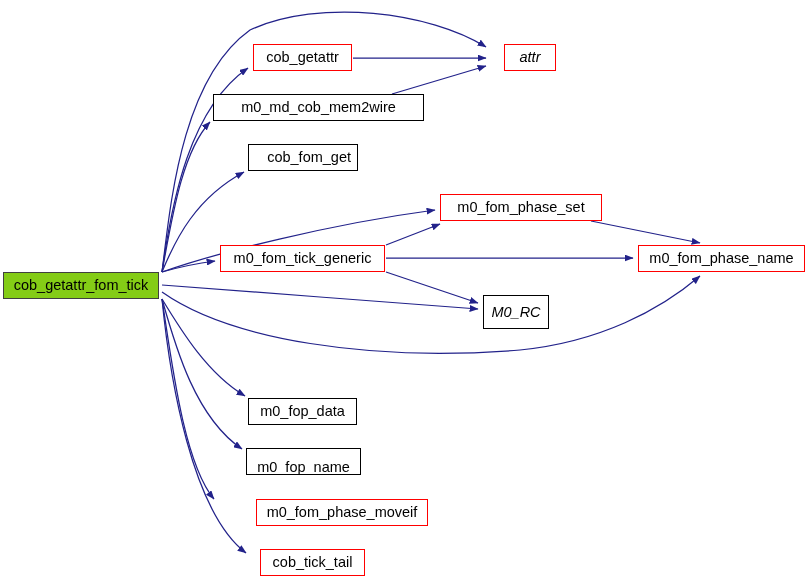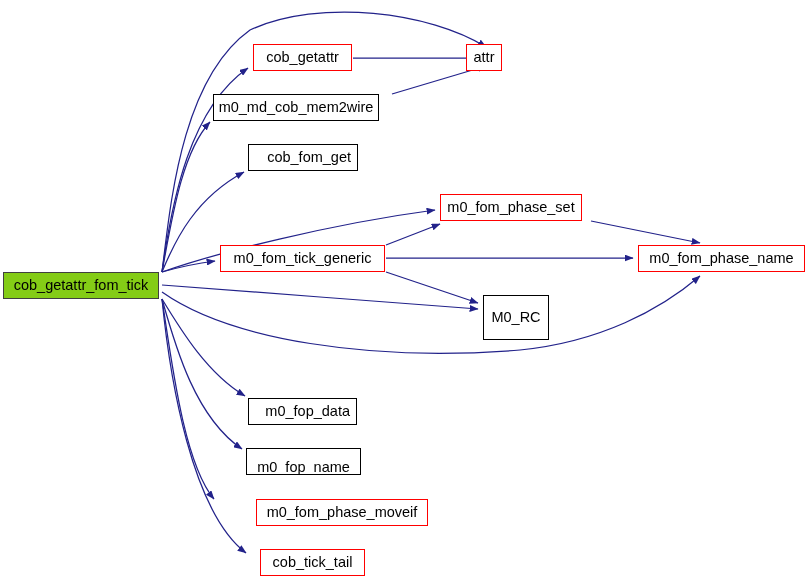--- a/index.html
+++ b/index.html
@@ -103,49 +103,49 @@
   </svg>
 
   <div class="node current" style="left:3px; top:272px; width:156px; height:27px;">
     <span class="node-label">cob_getattr_fom_tick</span>
   </div>
 
   <div class="node red" style="left:253px; top:44px; width:99px; height:27px;justify-content:center;">
     <span class="node-label">cob_getattr</span>
   </div>
 
-  <div class="node red" style="left:466px; top:44px; width:36px; height:27px;">
+  <div class="node red" style="left:504px; top:44px; width:52px; height:27px;font-style:italic;">
     <span class="node-label">attr</span>
   </div>
 
-  <div class="node" style="left:213px; top:94px; width:166px; height:27px;">
+  <div class="node" style="left:213px; top:94px; width:211px; height:27px;">
     <span class="node-label">m0_md_cob_mem2wire</span>
   </div>
 
   <div class="node" style="left:248px; top:144px; width:110px; height:27px;justify-content:flex-end;">
     <span class="node-label">cob_fom_get</span>
   </div>
 
-  <div class="node red" style="left:440px; top:194px; width:142px; height:27px;">
+  <div class="node red" style="left:440px; top:194px; width:162px; height:27px;">
     <span class="node-label">m0_fom_phase_set</span>
   </div>
 
   <div class="node red" style="left:220px; top:245px; width:165px; height:27px;justify-content:center;">
     <span class="node-label">m0_fom_tick_generic</span>
   </div>
 
   <div class="node red" style="left:638px; top:245px; width:167px; height:27px;text-align:center;">
     <span class="node-label">m0_fom_phase_name</span>
   </div>
 
-  <div class="node" style="left:483px; top:295px; width:66px; height:45px;">
+  <div class="node" style="left:483px; top:295px; width:66px; height:34px;font-style:italic;">
     <span class="node-label">M0_RC</span>
   </div>
 
-  <div class="node" style="left:248px; top:398px; width:109px; height:27px;justify-content:flex-end;">
+  <div class="node" style="left:248px; top:398px; width:109px; height:27px;">
     <span class="node-label">m0_fop_data</span>
   </div>
 
   <div class="node" style="left:246px; top:448px; width:115px; height:27px;align-items:flex-end;">
     <span class="node-label">m0_fop_name</span>
   </div>
 
   <div class="node red" style="left:218px; top:499px; width:172px; height:27px;margin-left:38px;">
     <span class="node-label">m0_fom_phase_moveif</span>
   </div>

